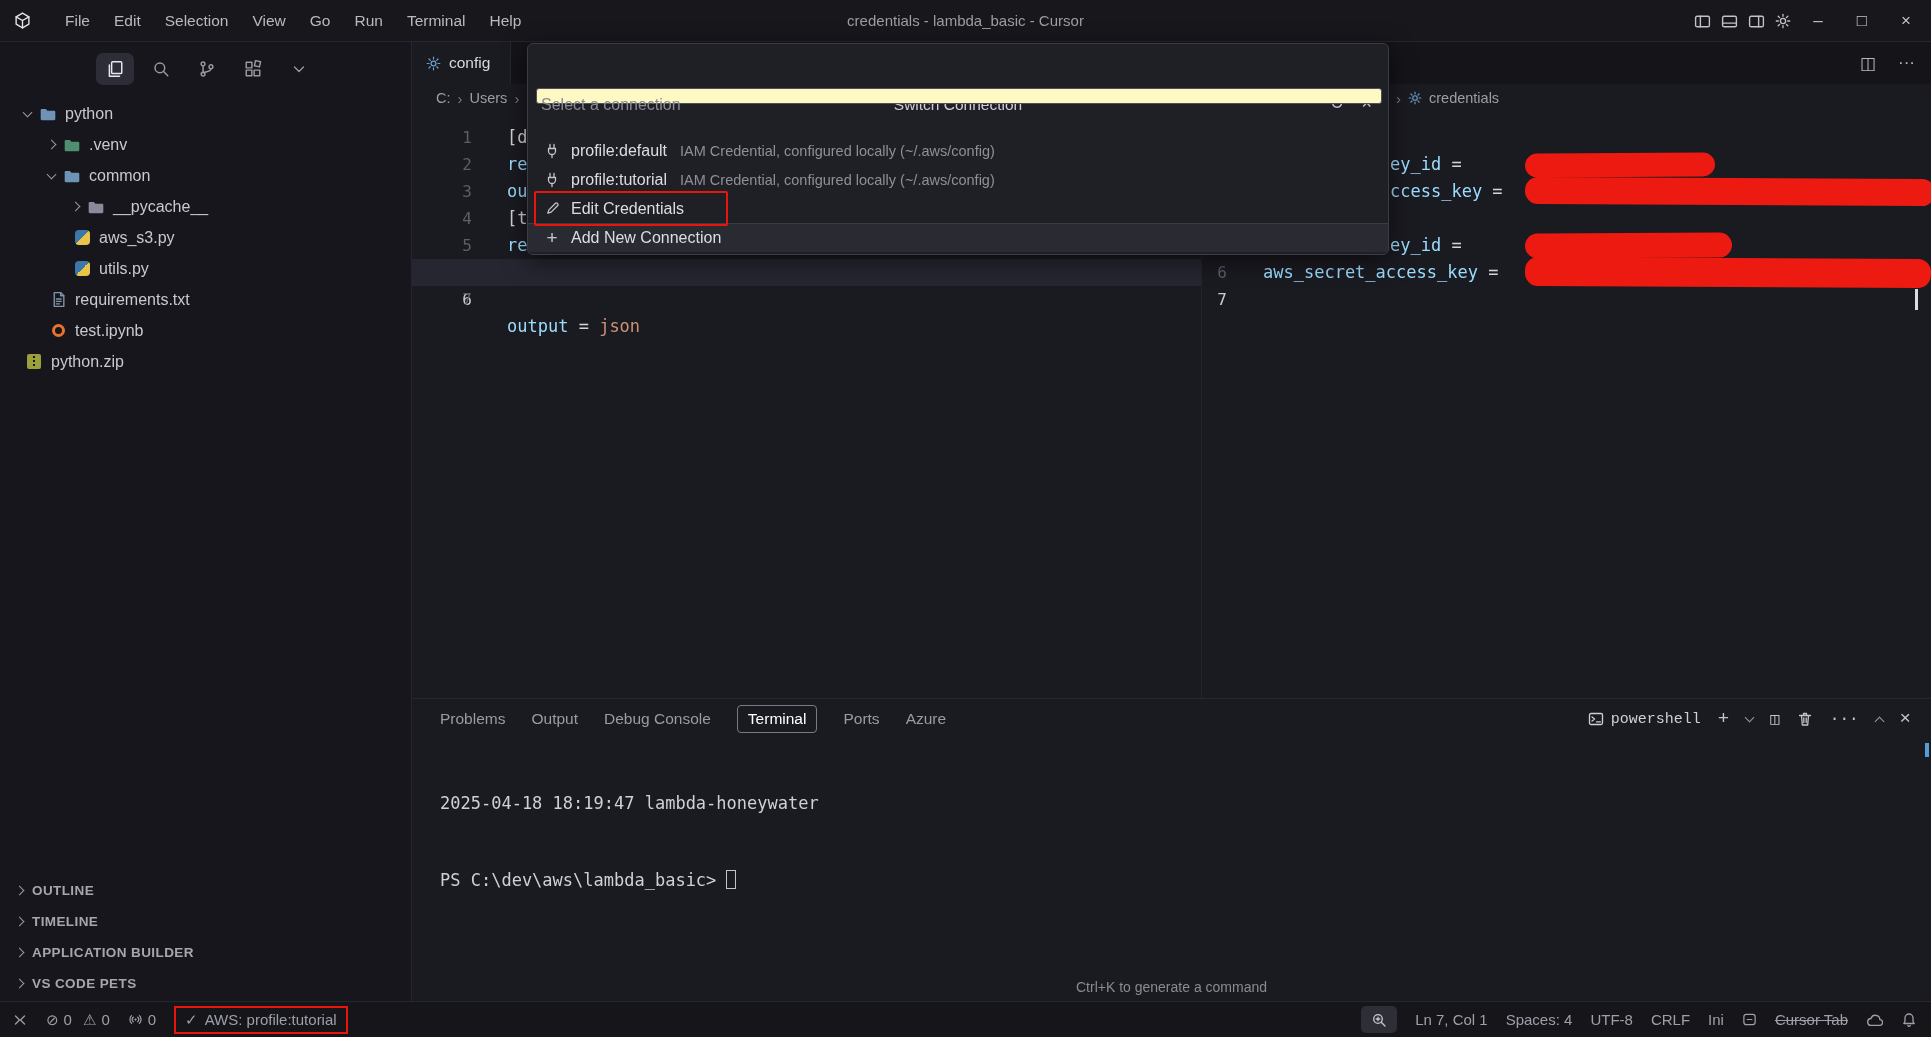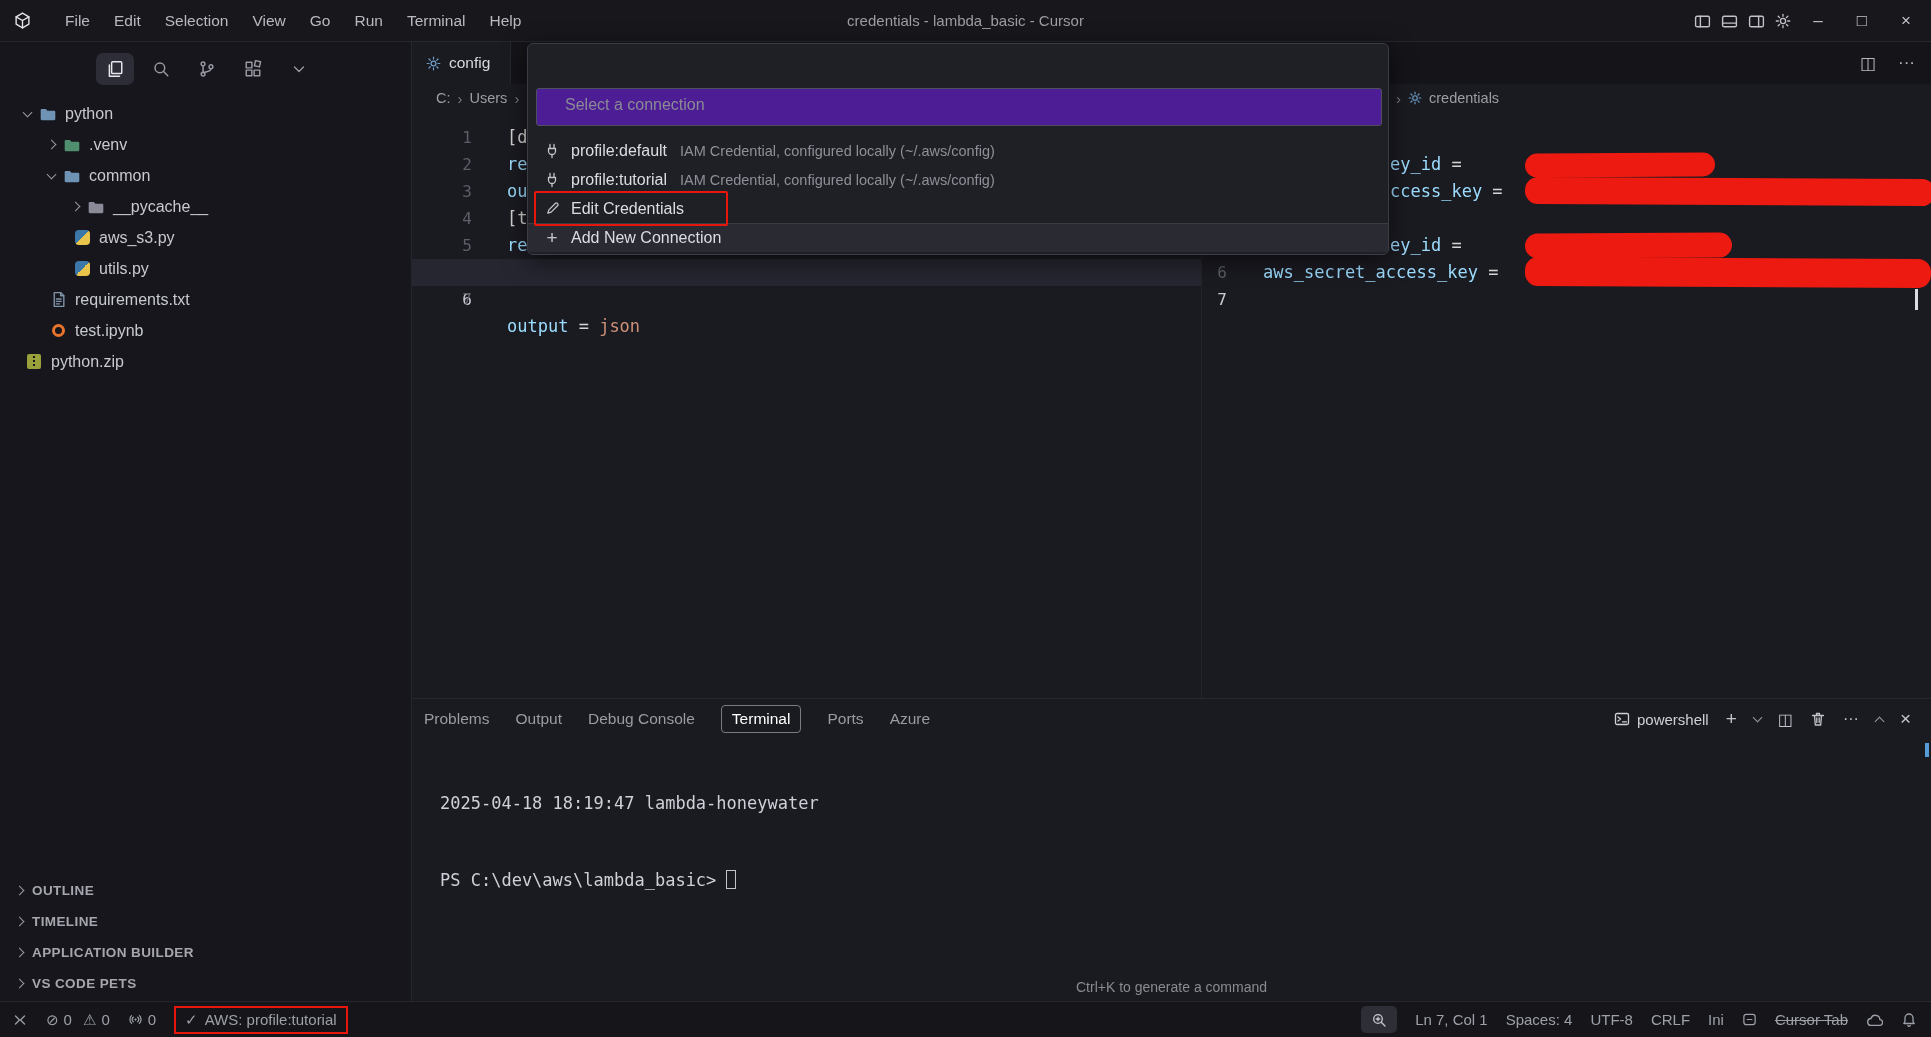--- a/index.html
+++ b/index.html
@@ -78,44 +78,44 @@
   .tk-key{color:var(--key);} .tk-eq{color:var(--plain);} .tk-str{color:var(--str);} .tk-plain{color:var(--plain);}
   .gr .abs{position:absolute;white-space:pre;}
   .gr .num2{position:absolute;width:25px;text-align:right;color:var(--num);font-size:16px;line-height:27px;}
   .gr .num2.active{color:var(--num-active);}
   .scribble{position:absolute;background:#ec1a10;border-radius:13px;}
   .caret{position:absolute;width:3px;height:21px;background:#dcdce2;}
 
   
   .panel{position:absolute;left:0;top:656px;width:100%;height:303px;background:var(--bg-editor);
          border-top:1px solid var(--border);}
-  .ptabs{position:absolute;left:12px;top:0;height:40px;display:flex;align-items:center;gap:26px;
+  .ptabs{position:absolute;left:28px;top:0;height:40px;display:flex;align-items:center;gap:26px;
          font-size:15.5px;color:#9b9ba3;}
   .ptab.active{color:#fff;border:1px solid #7a7a84;border-radius:4px;padding:4px 10px;}
-  .ptools{position:absolute;right:20px;top:0;height:40px;display:flex;align-items:center;gap:17px;color:#c4c4cc;}
+  .ptools{position:absolute;right:20px;top:0;height:40px;display:flex;align-items:center;gap:17px;color:#c4c4cc;font-family:Liberation Mono, monospace;}
   .ptools .shell{display:flex;align-items:center;gap:7px;font-size:15px;color:#cfcfd6;}
   .term{position:absolute;left:28px;top:41px;font-family:"DejaVu Sans Mono","Liberation Mono",monospace;
         font-size:17px;line-height:25.5px;color:#ced1d7;white-space:pre;}
   .term .cmd{font-weight:bold;color:#eef0f4;margin-left:10px;}
   .hollow-cursor{display:inline-block;width:10px;height:19px;border:1.5px solid #c0c4ca;
                  vertical-align:-3px;margin-left:10px;}
   .hint{position:absolute;left:50%;top:280px;transform:translateX(-50%);font-size:14px;color:#8a8a92;}
   .watermark{position:absolute;left:1094px;top:238px;color:#9b9ba3;}
   .watermark .w1{font-size:19px;}
   .watermark .w2{font-size:14px;color:#8d8d96;margin-top:5px;}
   .panel-scrollmark{position:absolute;right:2px;top:44px;width:4px;height:14px;background:#569cd6;}
 
   
   .quickpick{position:absolute;left:527px;top:43px;width:862px;height:212px;background:var(--bg-qp);
              border:1px solid #3c3c46;border-radius:6px;box-shadow:0 6px 24px rgba(0,0,0,.55);z-index:50;}
   .qp-title{height:38px;display:flex;align-items:flex-end;justify-content:center;font-size:15.5px;color:#cfcfd6;position:relative;margin-top:32px;}
   .qp-refresh{position:absolute;right:44px;font-size:17px;color:#c4c4cc;}
   .qp-close{position:absolute;right:16px;font-size:18px;color:#c4c4cc;}
-  .qp-input{position:absolute;left:8px;top:44px;width:846px;height:38px;background:#4c1d95;
-            border:1px solid #50505c;border-radius:3px;line-height:32px;padding-left:28px;
+  .qp-input{position:absolute;left:8px;top:44px;width:846px;height:16px;background:#fef9c3;
+            border:1px solid #50505c;border-radius:3px;line-height:32px;padding-left:4px;
             font-size:16px;color:#8b8b95;}
   .qp-list{position:absolute;left:0;top:92px;width:100%;}
   .qp-item{height:29px;display:flex;align-items:center;gap:9px;padding-left:14px;}
   .qp-item .qico{width:20px;display:inline-flex;justify-content:center;color:#c5c5cc;}
   .qp-item .qlabel{font-size:16px;color:#dddde4;}
   .qp-item .qdesc{font-size:14.5px;color:#8f8f98;margin-left:4px;}
   .qp-item.focused{background:#2a2a33;border-top:1px solid #3b3b45;}
   .qp-redbox{position:absolute;left:6px;top:147px;width:194px;height:35px;
              border:2px solid var(--red);border-radius:2px;pointer-events:none;}
 

